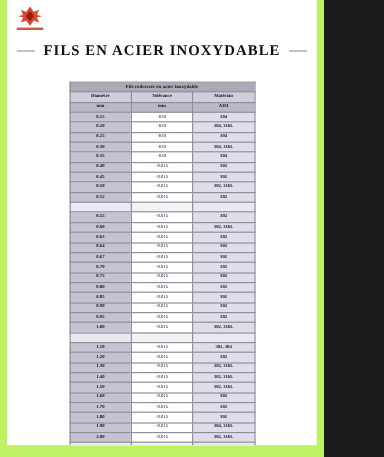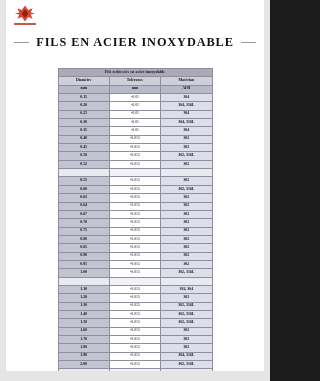--- a/index.html
+++ b/index.html
@@ -12,21 +12,21 @@
     height: 381px;
     overflow: hidden;
     font-family: "Liberation Serif", serif;
     position: relative;
   }
 
   
   .page-frame {
     position: absolute;
     inset: 0;
-    background: #e5e5e5;
+    background: #bef264;
   }
   .page {
     position: absolute;
     left: 6px;
     top: 0;
     width: 258px;
     height: 371px;
     background: #ffffff;
     overflow: hidden;
   }

